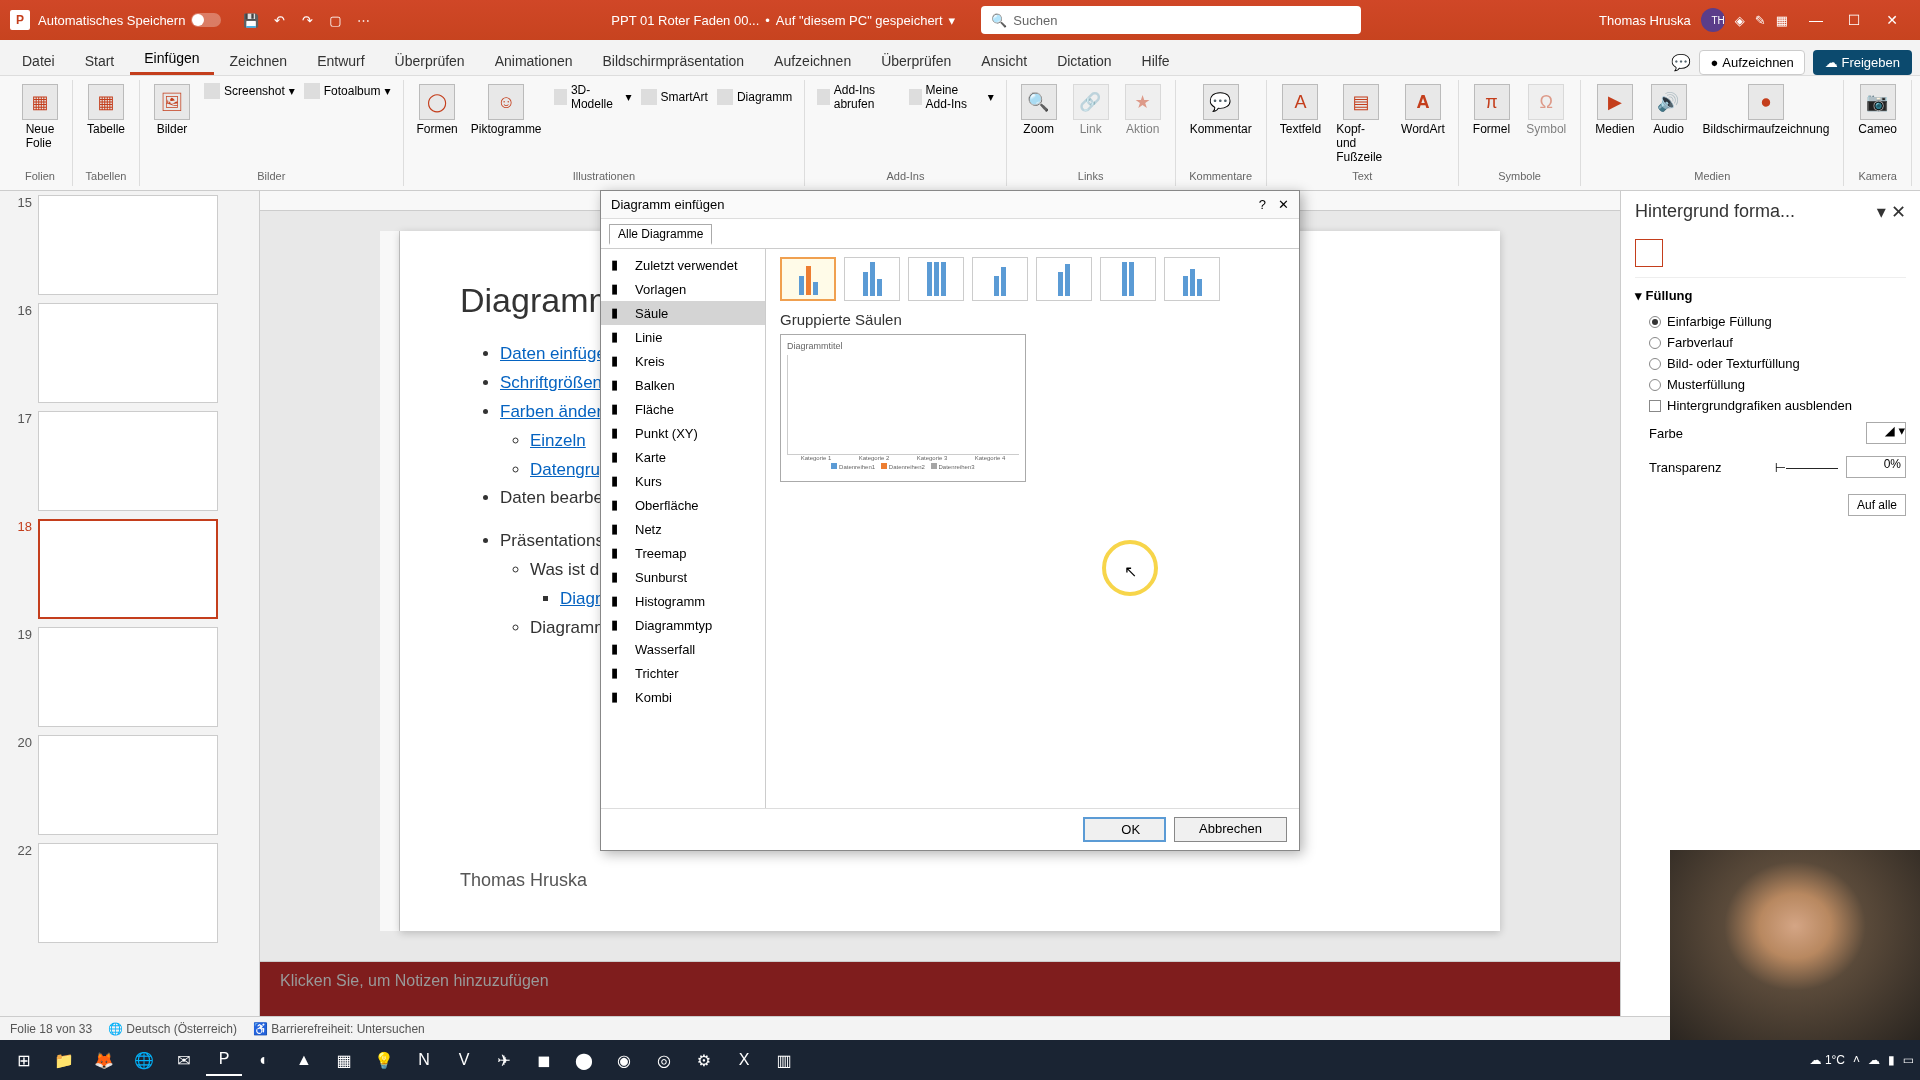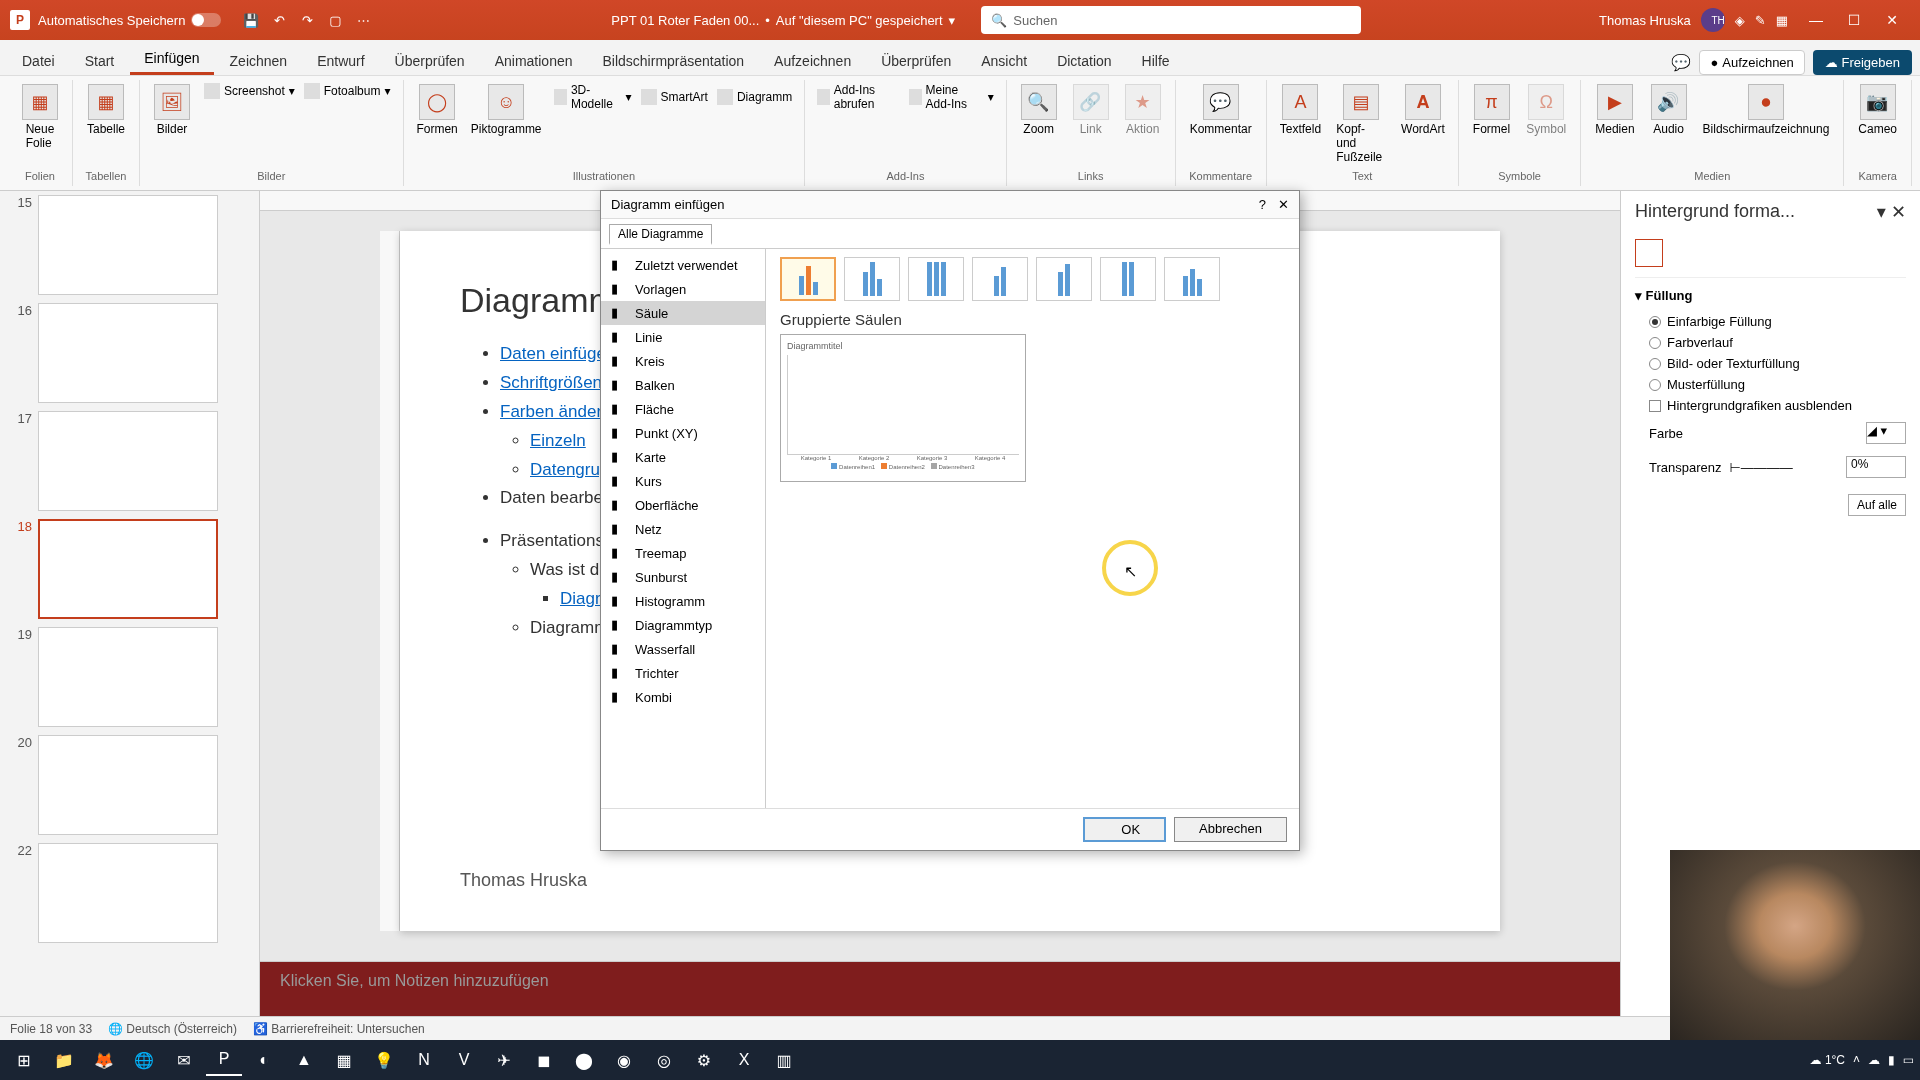--- a/index.html
+++ b/index.html
@@ -66,21 +66,21 @@
 
 .format-pane { width: 300px; background: white; border-left: 1px solid #ccc; padding: 10px 14px; }
 .format-title { font-size: 18px; color: #333; margin-bottom: 10px; display: flex; justify-content: space-between; }
 .format-icon-row { padding: 6px 0; border-bottom: 1px solid #eee; margin-bottom: 10px; }
 .bucket-icon { width: 28px; height: 28px; display: inline-block; background: #fff; border: 1px solid #c43e1c; }
 .format-section-title { font-size: 13px; font-weight: bold; margin-bottom: 8px; display: flex; align-items: center; gap: 4px; }
 .radio-row { display: flex; align-items: center; gap: 6px; font-size: 13px; padding: 3px 0 3px 14px; }
 .radio { width: 12px; height: 12px; border: 1px solid #888; border-radius: 50%; }
 .radio.checked::after { content: ''; display: block; width: 6px; height: 6px; background: #333; border-radius: 50%; margin: 2px; }
 .checkbox { width: 12px; height: 12px; border: 1px solid #888; }
-.prop-row { display: flex; align-items: center; justify-content: space-between; padding: 6px 0 6px 14px; font-size: 13px; }
+.prop-row { display: flex; align-items: center; justify-content: space-between; padding: 6px 0 6px 14px; font-size: 13px; text-align: right; }
 .color-btn { width: 40px; height: 22px; border: 1px solid #aaa; background: #fff; }
 .spinner { width: 60px; height: 22px; border: 1px solid #aaa; padding: 0 4px; font-size: 12px; }
 .apply-btn { border: 1px solid #aaa; padding: 3px 8px; font-size: 12px; margin-top: 10px; }
 
 
 .dialog-overlay { position: absolute; top: 190px; left: 600px; width: 700px; background: white; border: 1px solid #888; box-shadow: 3px 3px 12px rgba(0,0,0,0.3); z-index: 100; }
 .dialog-title { padding: 6px 10px; font-size: 13px; display: flex; justify-content: space-between; border-bottom: 1px solid #ddd; background: #fafafa; }
 .dialog-title .dt-right { display: flex; gap: 12px; }
 .dialog-tabs { padding: 4px 8px; }
 .dialog-tab { display: inline-block; border: 1px solid #aaa; border-bottom: 2px solid white; padding: 2px 8px; font-size: 12px; background: white; position: relative; top: 1px; }

